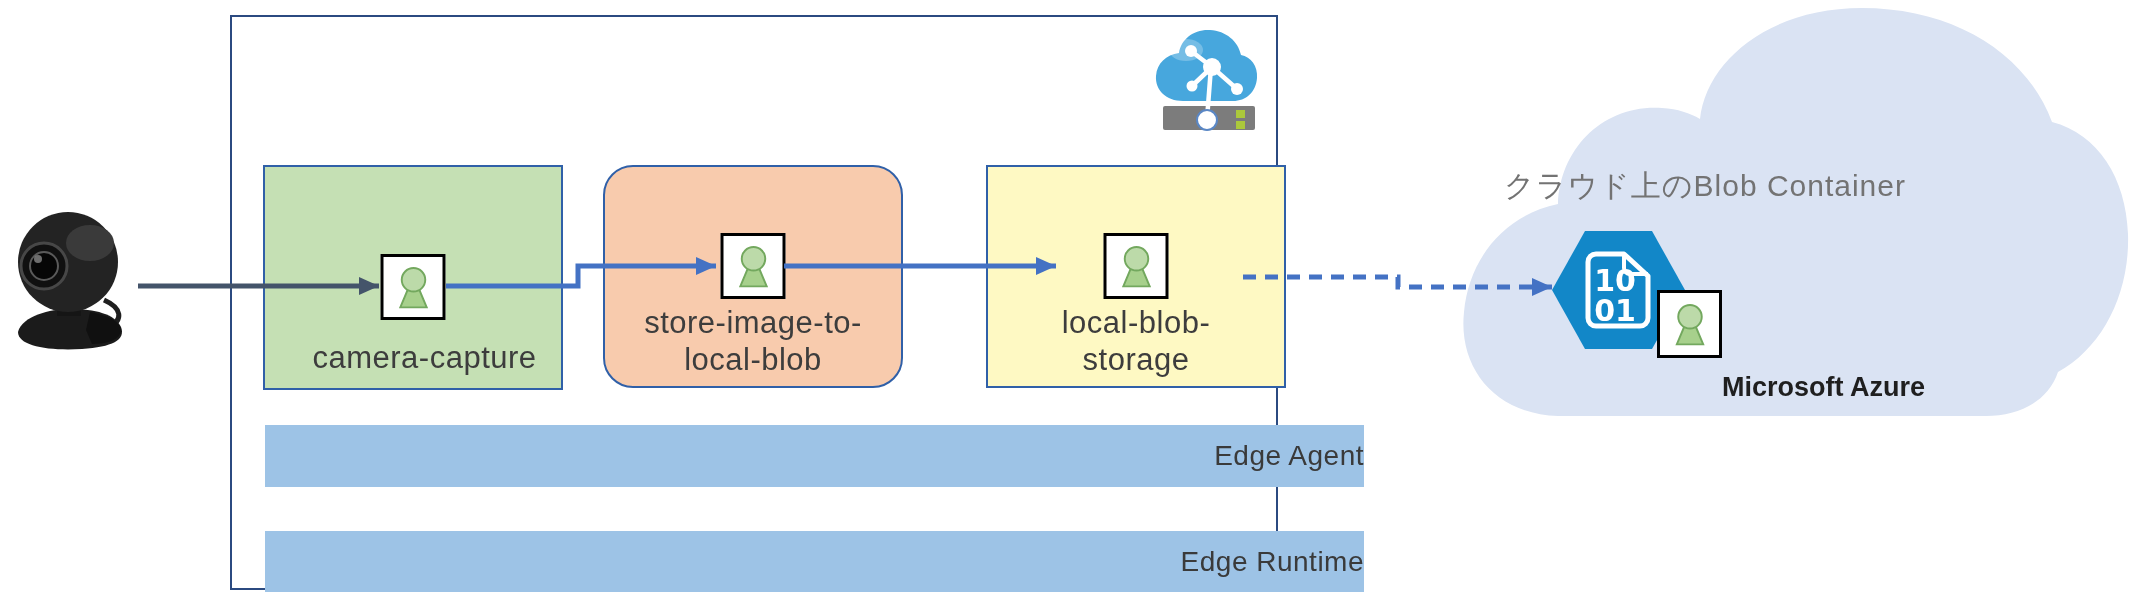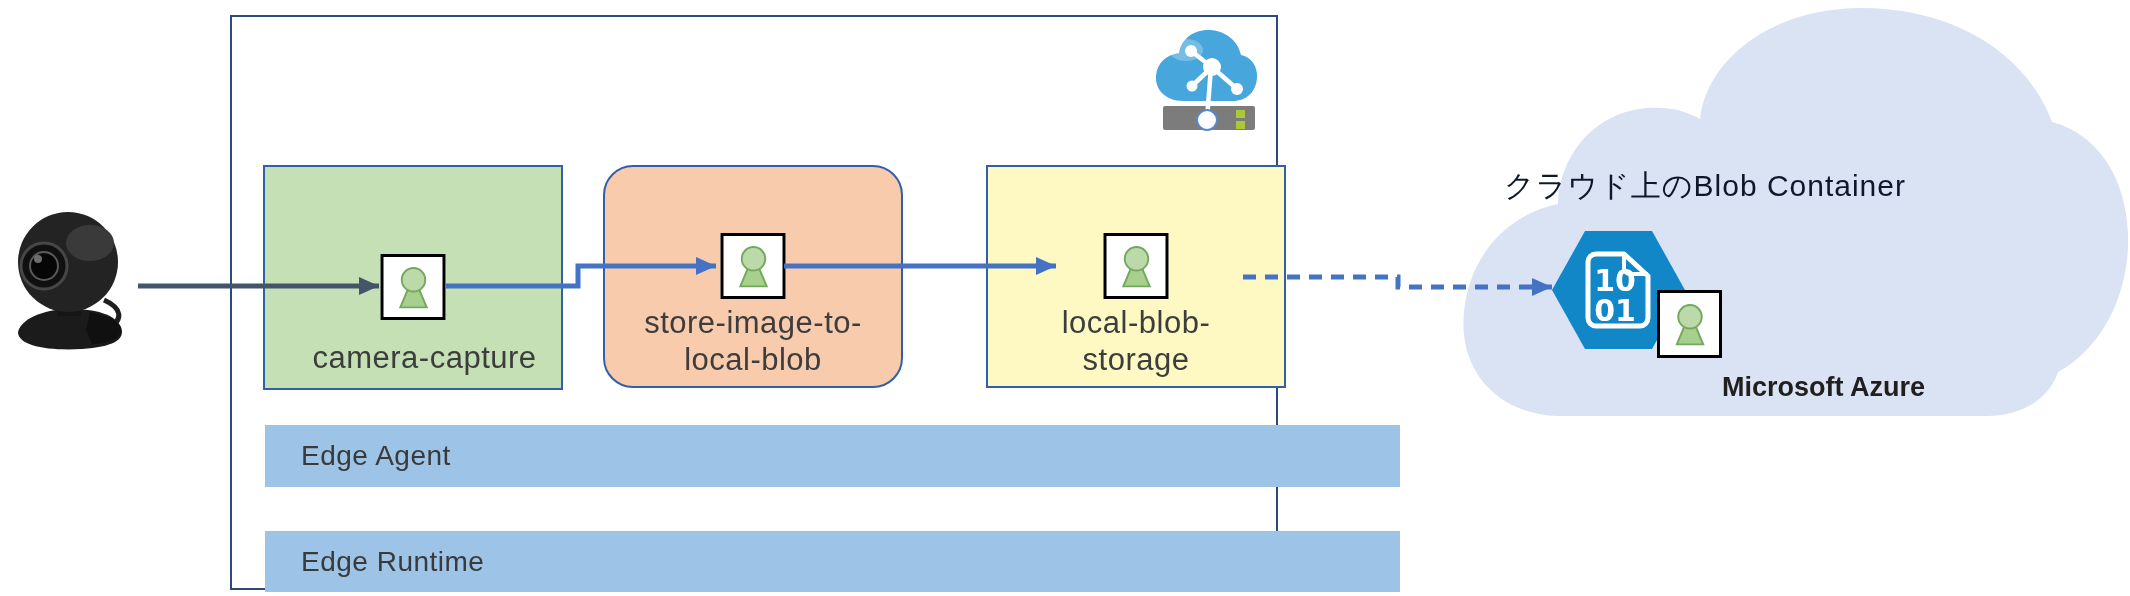--- a/index.html
+++ b/index.html
@@ -14,41 +14,41 @@
           box-sizing:border-box;}
   .module-label{position:absolute;left:0;right:0;bottom:8px;text-align:center;
                 font-size:31px;line-height:37px;color:#3d3d3d;white-space:pre-line;letter-spacing:.5px;}
   
   .icon-box{position:absolute;width:65px;height:66px;background:#fff;border:3px solid #000;
             box-sizing:border-box;display:flex;align-items:center;justify-content:center;}
   .icon-box svg{width:48px;height:48px;}
   .module .icon-box{left:50%;transform:translateX(-50%);}
   
   .bar{position:absolute;left:265px;width:1099px;background:var(--bar_blue);
-       display:flex;align-items:center;justify-content:flex-start;font-size:28px;color:#3a3a3a;letter-spacing:.5px;padding-left:36px;}
+       display:flex;align-items:center;justify-content:flex-end;font-size:28px;color:#3a3a3a;letter-spacing:.5px;}
   .bar-agent{top:425px;height:62px;}
   .bar-runtime{top:511px;height:61px;margin-top:20px;}
   
   .overlay{left:0;top:0;width:2130px;height:596px;pointer-events:none;}
   .conn{stroke:var(--connector);stroke-width:5;fill:none;}
   .conn-dashed{stroke-dasharray:13 9;}
   .cam-arrow{stroke:var(--device_arrow);stroke-width:5;fill:none;}
   .mk-blue{fill:var(--connector);}
   .mk-dark{fill:var(--device_arrow);}
   .cloud-shape{fill:var(--cloud_fill);}
   .hex{fill:var(--hexagon_blue);}
   .doc-stroke{stroke:#fff;fill:none;stroke-width:5;stroke-linejoin:round;}
   .blob-num{fill:#fff;font-family:"DejaVu Sans","Liberation Sans",sans-serif;font-weight:bold;
             font-size:30px;text-anchor:middle;}
   .p-head{fill:var(--person_head);stroke:var(--person_stroke);stroke-width:1.6px;}
   .p-body{fill:var(--person_fill);stroke:var(--person_stroke);stroke-width:1.6px;}
   .iot-net{stroke:#fff;stroke-width:4.5;fill:none;}
   .iot-node{fill:#fff;}
   
-  .cloud-title{left:1504px;top:166px;font-size:30px;color:#0f172a;letter-spacing:1px;}
+  .cloud-title{left:1504px;top:166px;font-size:30px;color:#737373;letter-spacing:1px;}
   .azure-label{left:1722px;top:372px;font-size:27px;font-weight:600;color:#1f1f1f;}
 </style>
 </head>
 <body>
 
 <div class="canvas">
 
   <svg width="0" height="0" style="position:absolute">
     <defs>
       <g id="person">

